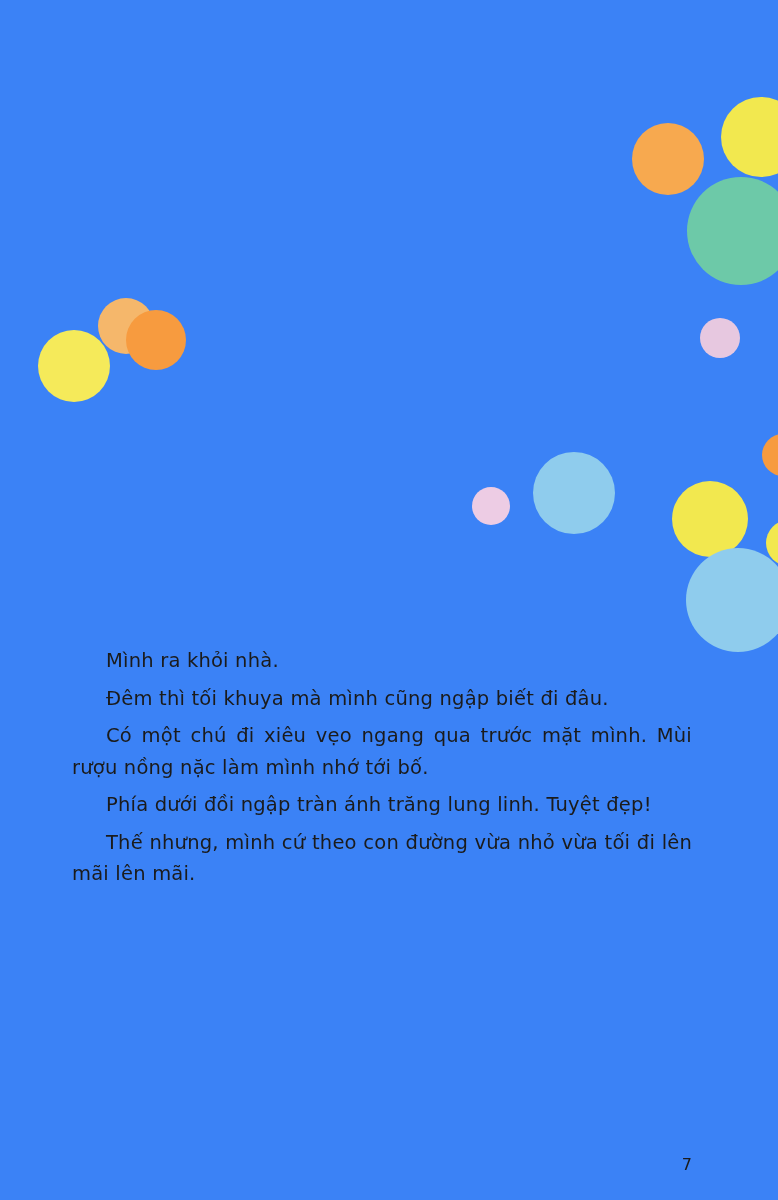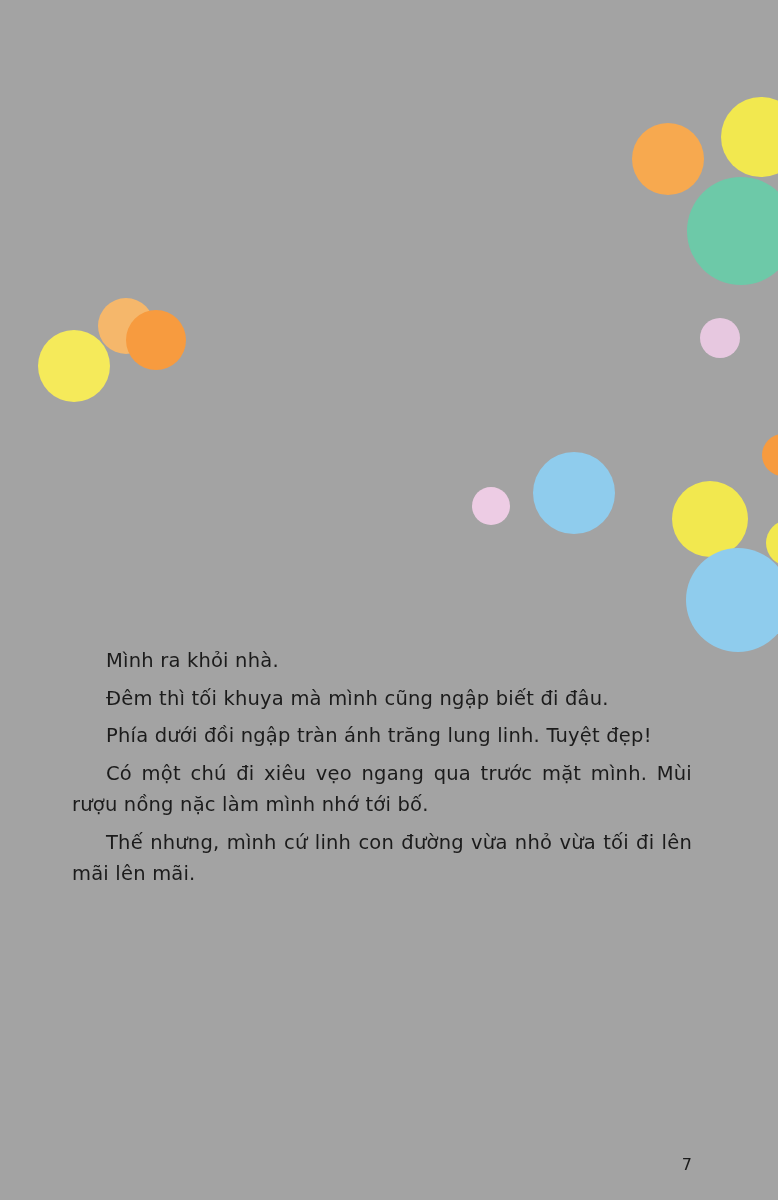--- a/index.html
+++ b/index.html
@@ -11,21 +11,21 @@
     width: 778px;
     height: 1200px;
     position: relative;
     overflow: hidden;
     font-family: "DejaVu Sans", sans-serif;
   }
 
   #page {
     position: absolute;
     inset: 0;
-    background: #a3a3a3;
+    background: #3b82f6;
     text-decoration: underline;
   }
 
   .decor-layer {
     position: absolute;
     left: 0;
     top: 0;
     width: 778px;
     height: 1200px;
     pointer-events: none;
@@ -83,20 +83,20 @@
       <div class="dot" style="left: 533px; top: 452px; width: 82px; height: 82px; background: rgb(143, 204, 237);"></div>
       <div class="dot" style="left: 672px; top: 481px; width: 76px; height: 76px; background: rgb(242, 232, 79);"></div>
       <div class="dot" style="left: 686px; top: 548px; width: 104px; height: 104px; background: rgb(143, 204, 237);"></div>
       <div class="dot" style="left: 762px; top: 434px; width: 42px; height: 42px; background: rgb(247, 155, 63);"></div>
       <div class="dot" style="left: 766px; top: 520px; width: 46px; height: 46px; background: rgb(242, 232, 79);"></div>
     </div>
 
   <div id="text-block">
       <p class="para">Mình ra khỏi nhà.</p>
       <p class="para">Đêm thì tối khuya mà mình cũng ngập biết đi đâu.</p>
+      <p class="para justified">Có một chú đi xiêu vẹo ngang qua trước mặt mình. Mùi rượu nồng nặc làm mình nhớ tới bố.</p>
       <p class="para justified">Phía dưới đồi ngập tràn ánh trăng lung linh. Tuyệt đẹp!</p>
-      <p class="para justified">Có một chú đi xiêu vẹo ngang qua trước mặt mình. Mùi rượu nồng nặc làm mình nhớ tới bố.</p>
-      <p class="para justified">Thế nhưng, mình cứ linh con đường vừa nhỏ vừa tối đi lên mãi lên mãi.</p>
+      <p class="para justified">Thế nhưng, mình cứ theo con đường vừa nhỏ vừa tối đi lên mãi lên mãi.</p>
     </div>
 
   <div id="page-number">7</div>
 
 </div>
 
 </body></html>

